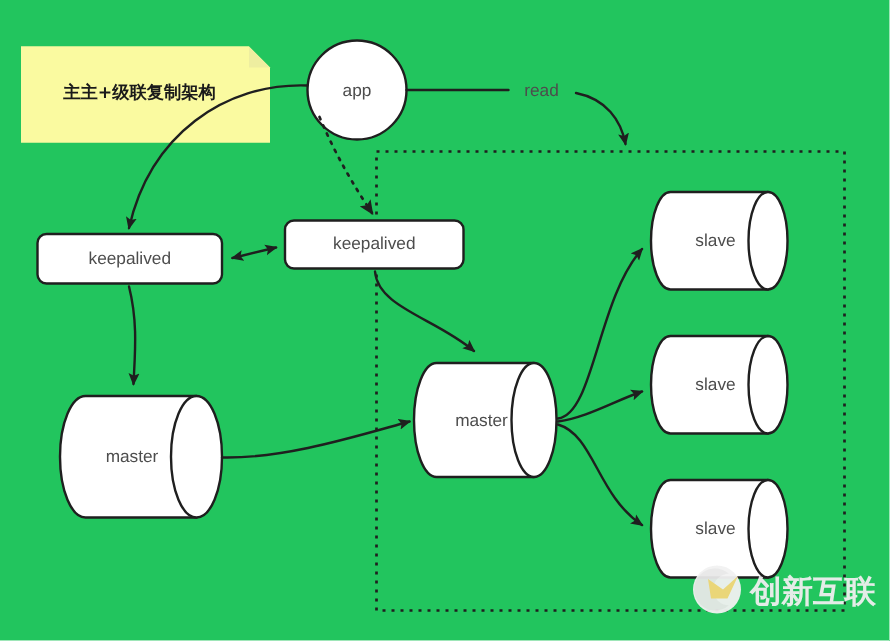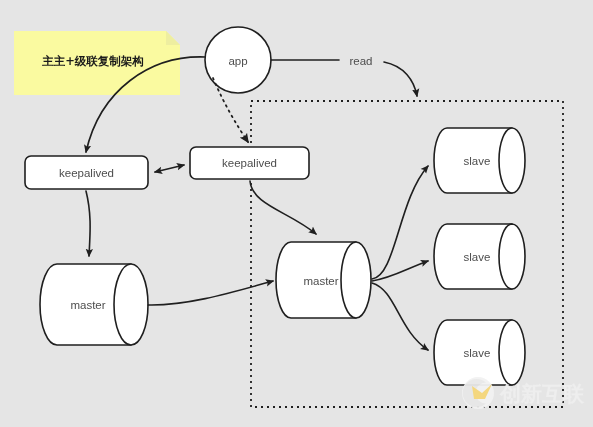--- a/index.html
+++ b/index.html
@@ -7,21 +7,21 @@
     padding: 0;
     background: #ffffff;
   }
   body {
     font-family: "Liberation Sans", sans-serif;
   }
   #canvas {
     position: relative;
     width: 593px;
     height: 427px;
-    background: #e5e5e5;
+    background: #22c55e;
     overflow: hidden;
     text-align: right;
   }
   svg.diagram {
     position: absolute;
     left: 0;
     top: 0;
     width: 593px;
     height: 427px;
   }

